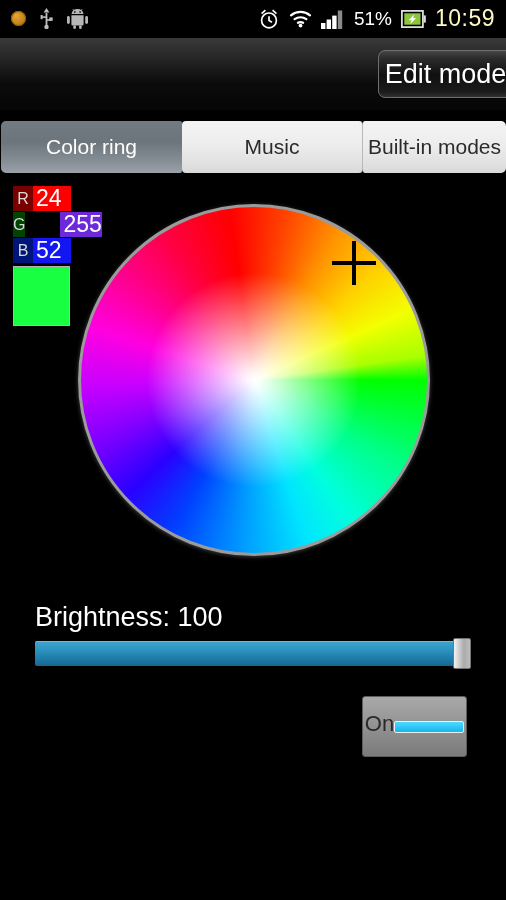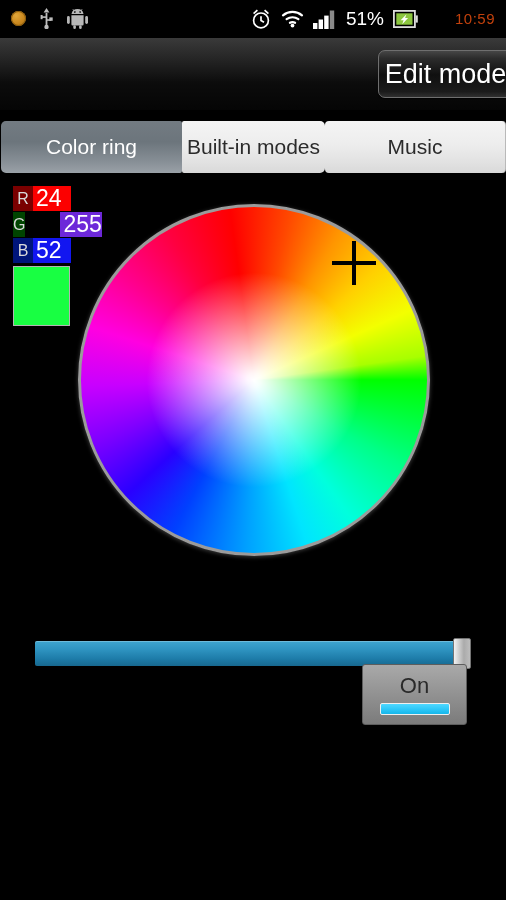--- a/index.html
+++ b/index.html
@@ -15,21 +15,21 @@
   .statusbar {
     position:absolute; left:0; top:0; width:506px; height:38px;
     background:#000;
     display:flex; align-items:center;
     border-bottom:1px solid #000;
   }
   .sb-left { display:flex; align-items:center; gap:13px; padding-left:11px; }
   .sb-right { margin-left:auto; display:flex; align-items:center; gap:9px; padding-right:11px; }
   .sb-icon { display:inline-flex; align-items:center; justify-content:center; }
   .sb-text { color:#fff; font-size:19px; letter-spacing:0px; }
-  .sb-clock { color:#c2410c; font-size:15px; letter-spacing:0.5px;margin-left:28px; }
+  .sb-clock { color:#fef9c3; font-size:23px; letter-spacing:0.5px; }
 
   
   .coin {
     width:15px; height:15px; border-radius:50%;
     background:radial-gradient(circle at 35% 32%, #e0a63a 0%, #c8861d 55%, #9a6510 100%);
     box-shadow:inset 0 0 0 1px #8a5c0e;
   }
 
   
   .actionbar {
@@ -173,26 +173,26 @@
   }
   #brightness-thumb {
     position:absolute; top:0;
     width:18px; height:31px; border-radius:2px;
     background:linear-gradient(to right, #f2f2f2 0%, #d6d6d6 25%, #ababab 62%, #bdbdbd 100%);
     border:1px solid #747474;
   }
 
   
   #power-toggle {
-    position:absolute; left:362px; top:664px;
+    position:absolute; left:362px; top:696px;
     width:105px; height:61px;
     background:linear-gradient(to bottom, #a9a9a9 0%, #9b9b9b 30%, #8c8c8c 62%, #7b7b7b 100%);
     border:1px solid #5d5d5d;
     border-radius:3px;
-    display:flex; flex-direction:column; align-items:center; justify-content:center;
+    display:flex; flex-direction:row; align-items:center; justify-content:center;
   }
   #power-toggle-label { color:#2a2a2a; font-size:22px; line-height:1; margin-bottom:6px; }
   #power-toggle-indicator {
     width:70px; height:12px; border-radius:2px;
     background:linear-gradient(to bottom, #4fd8ff 0%, #2fc8f8 50%, #16b6ea 100%);
     border:1px solid #efefef;
   }
 </style>
 </head>
 <body>
@@ -276,22 +276,22 @@
       <span class="sb-clock">10:59</span>
     </div>
   </div>
 
   <div class="actionbar">
     <div class="btn-3d" id="editmode-button">Edit mode</div>
   </div>
 
   <div class="tabbar">
     <div class="tab selected" id="tab-colorring">Color ring</div>
+    <div class="tab unselected" id="tab-music">Music</div>
     <div class="tab unselected" id="tab-builtin">Built-in modes</div>
-    <div class="tab unselected" id="tab-music">Music</div>
   </div>
 
   <div class="rgb-stack">
     <div class="rgb-row" id="rgb-row-r">
       <span class="rgb-label">R</span>
       <span class="rgb-value">24</span>
     </div>
     <div class="rgb-row" id="rgb-row-g">
       <span class="rgb-label">G</span>
       <span class="rgb-value">255</span>
@@ -301,20 +301,21 @@
       <span class="rgb-value">52</span>
     </div>
   </div>
   <div id="color-preview" style="background: rgb(24, 255, 66);"></div>
 
   <div id="color-wheel-wrap">
     <div id="color-wheel"></div>
   </div>
   <div id="wheel-crosshair" style="left: 332px; top: 241px;"></div>
 
+  <div id="brightness-label">Brightness: 100</div>
   <div id="brightness-slider">
     <div id="brightness-track"></div>
     <div id="brightness-fill" style="width: 427px;"></div>
     <div id="brightness-thumb" style="left: 418px;"></div>
   </div>
 
   <div id="power-toggle">
     <span id="power-toggle-label">On</span>
     <span id="power-toggle-indicator"></span>
   </div>

